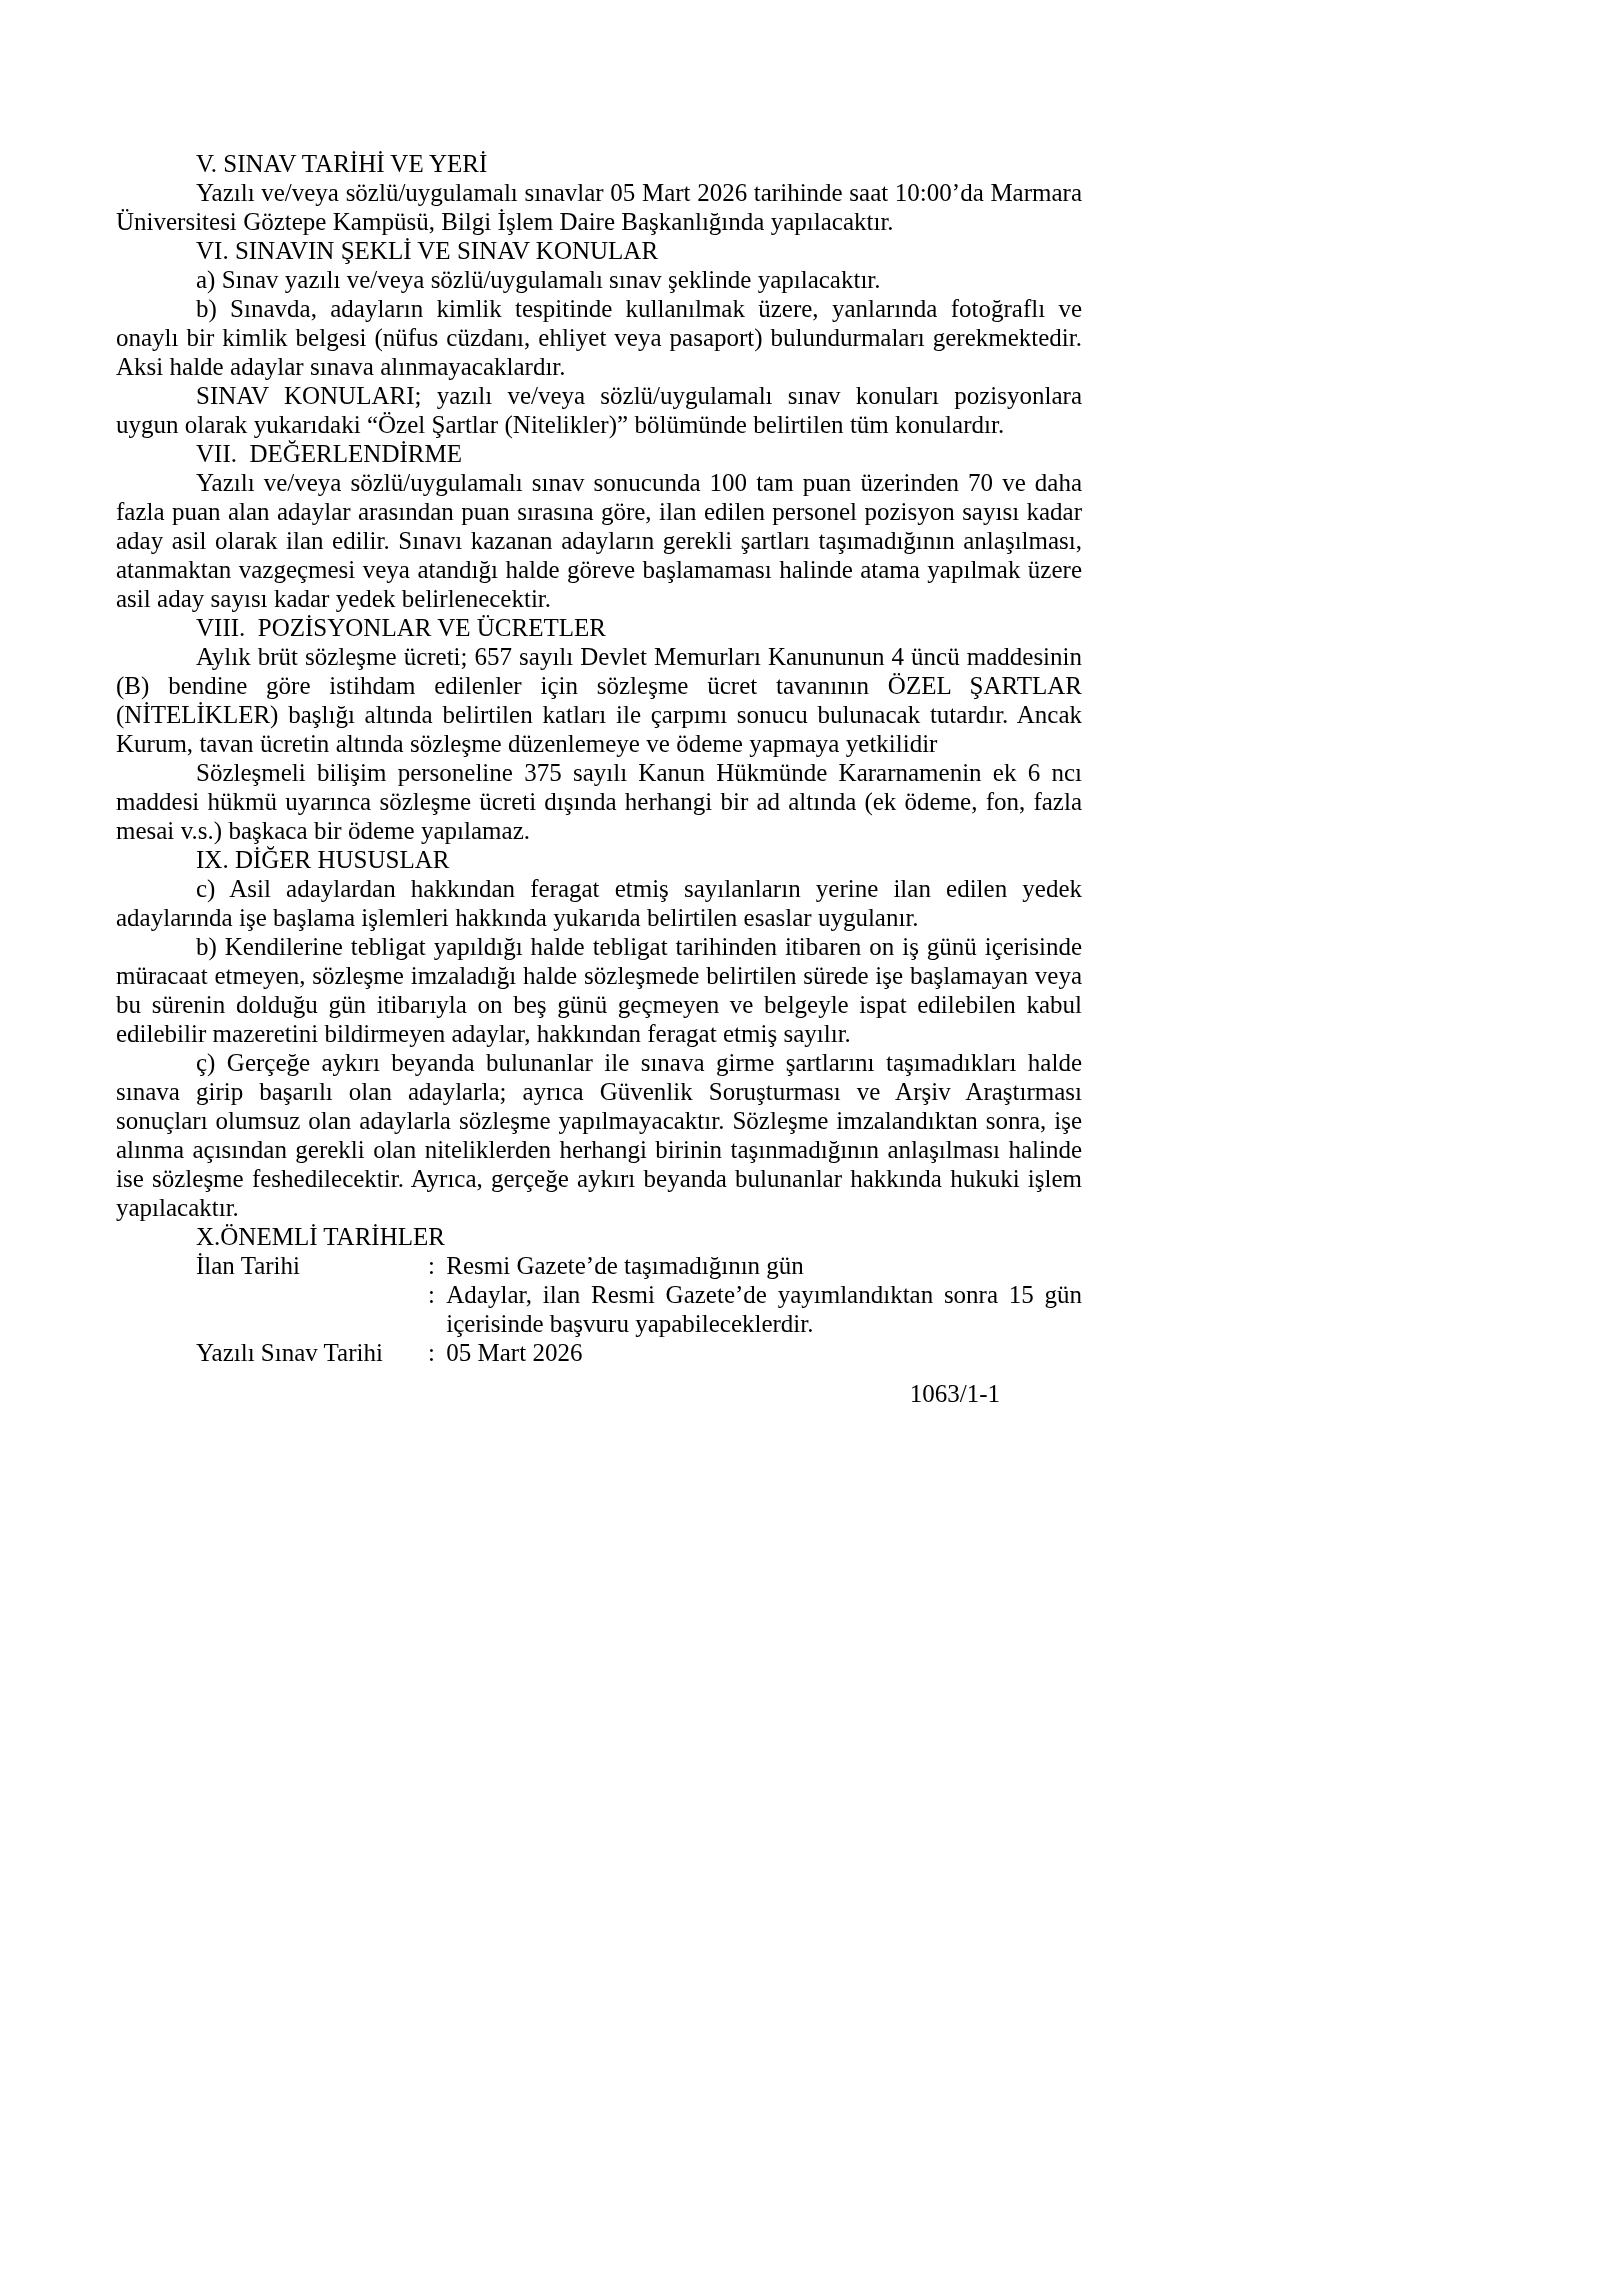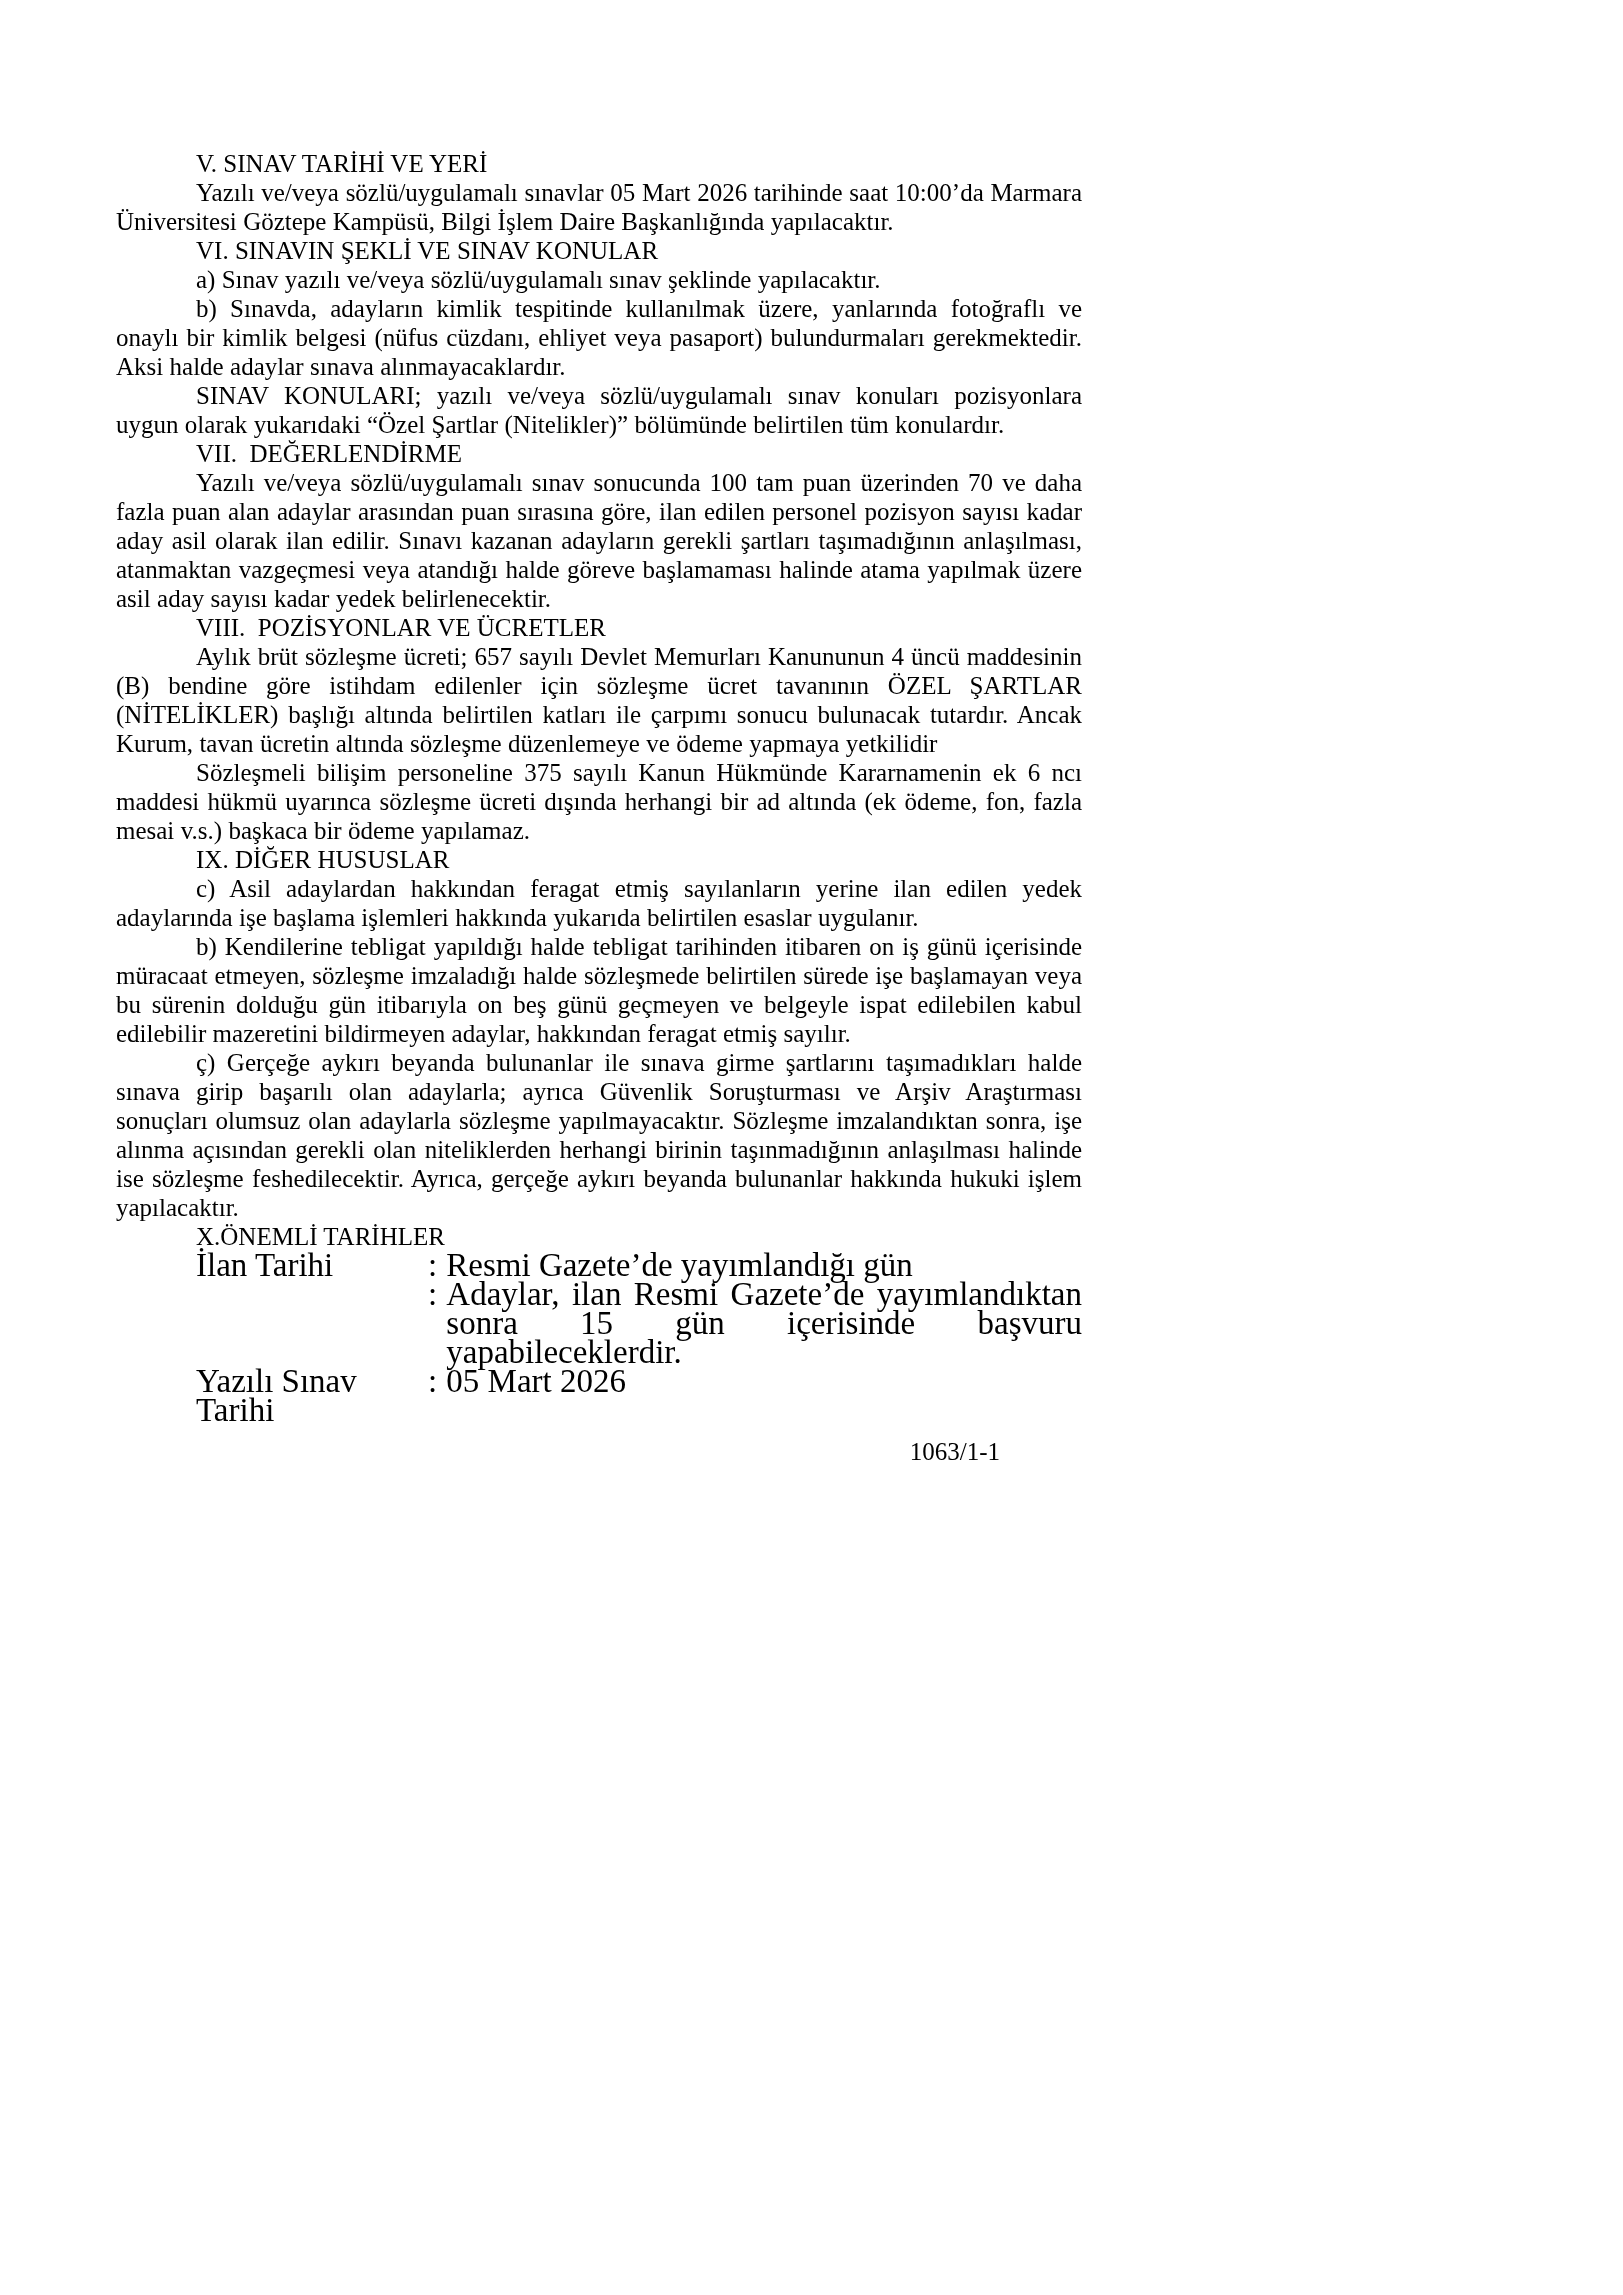--- a/index.html
+++ b/index.html
@@ -44,21 +44,21 @@
     line-height: 29px;
     text-align: left;
     text-indent: 0;
     padding-left: 80px;
     white-space: pre;
   }
   
   .dates {
     margin: 0;
     padding: 0 0 0 80px;
-    font-size: 33px;
+    font-size: 25px;
     line-height: 29px;
   }
   .date-row {
     display: flex;
     align-items: flex-start;
   }
   .date-label {
     flex: 0 0 232px;
     width: 232px;
     text-align: left;
@@ -111,21 +111,21 @@
     <p class="para">c) Asil adaylardan hakkından feragat etmiş sayılanların yerine ilan edilen yedek adaylarında işe başlama işlemleri hakkında yukarıda belirtilen esaslar uygulanır.</p>
     <p class="para">b) Kendilerine tebligat yapıldığı halde tebligat tarihinden itibaren on iş günü içerisinde müracaat etmeyen, sözleşme imzaladığı halde sözleşmede belirtilen sürede işe başlamayan veya bu sürenin dolduğu gün itibarıyla on beş günü geçmeyen ve belgeyle ispat edilebilen kabul edilebilir mazeretini bildirmeyen adaylar, hakkından feragat etmiş sayılır.</p>
     <p class="para">ç) Gerçeğe aykırı beyanda bulunanlar ile sınava girme şartlarını taşımadıkları halde sınava girip başarılı olan adaylarla; ayrıca Güvenlik Soruşturması ve Arşiv Araştırması sonuçları olumsuz olan adaylarla sözleşme yapılmayacaktır. Sözleşme imzalandıktan sonra, işe alınma açısından gerekli olan niteliklerden herhangi birinin taşınmadığının anlaşılması halinde ise sözleşme feshedilecektir. Ayrıca, gerçeğe aykırı beyanda bulunanlar hakkında hukuki işlem yapılacaktır.</p>
 
     <p class="heading">X.ÖNEMLİ TARİHLER</p>
 
     <div class="dates">
       <div class="date-row">
         <span class="date-label">İlan Tarihi</span>
         <span class="date-colon">:</span>
-        <span class="date-value plain">Resmi Gazete’de yayımlandığı gün</span>
+        <span class="date-value plain">Resmi Gazete’de taşımadığının gün</span>
       </div>
       <div class="date-row">
         <span class="date-label"></span>
         <span class="date-colon">:</span>
         <span class="date-value">Adaylar, ilan Resmi Gazete’de yayımlandıktan sonra 15 gün içerisinde başvuru yapabileceklerdir.</span>
       </div>
       <div class="date-row">
         <span class="date-label">Yazılı Sınav Tarihi</span>
         <span class="date-colon">:</span>
         <span class="date-value plain">05 Mart 2026</span>

